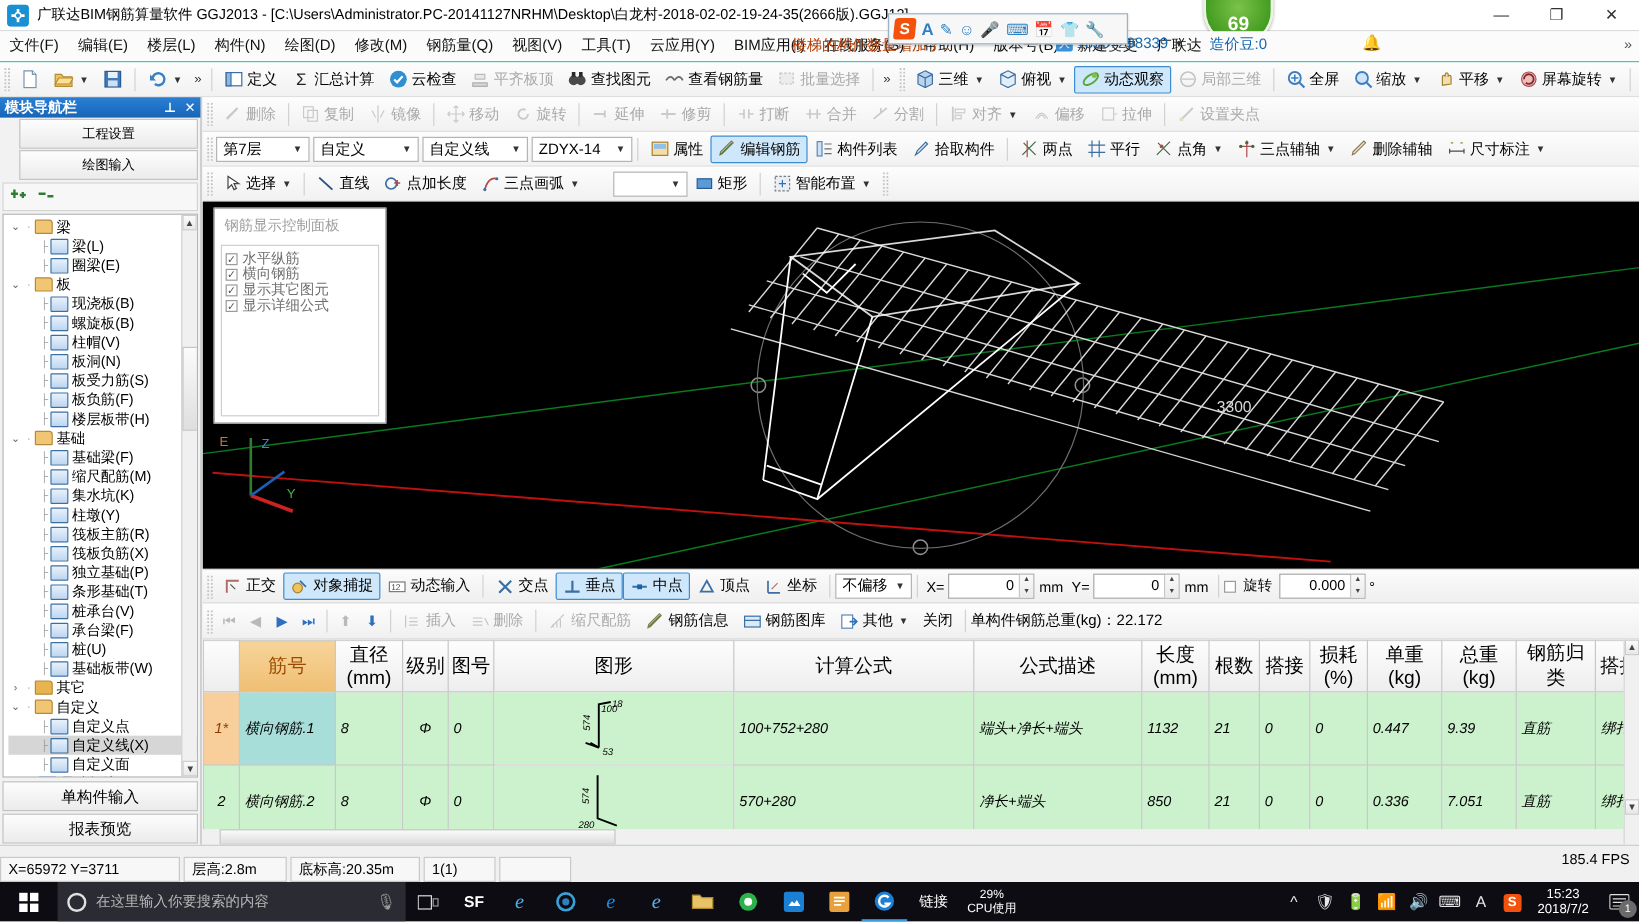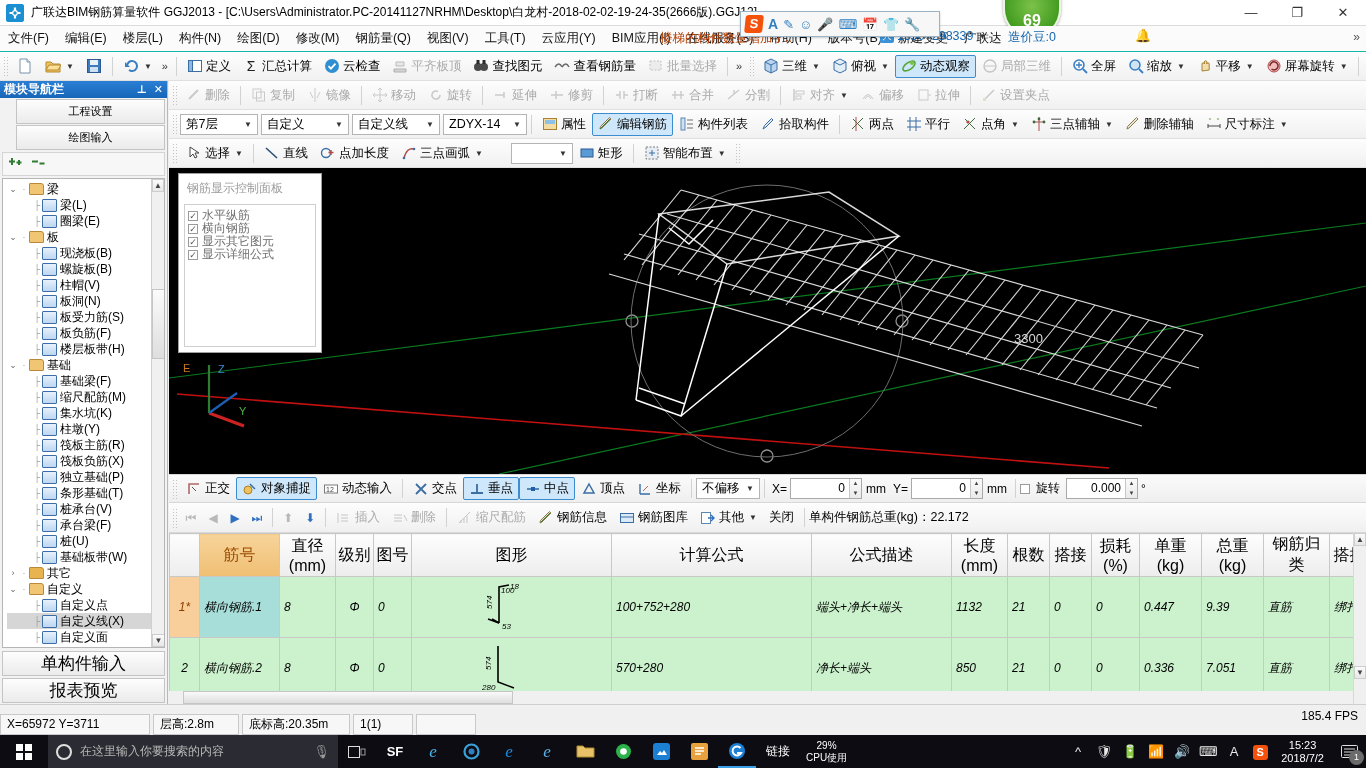--- a/index.html
+++ b/index.html
@@ -129,21 +129,21 @@
   .tnode.sel { background:#d6d6d6; }
   .tw { width:12px; text-align:center; font-size:9px; color:#666; flex:none; }
   .dots { width:10px; flex:none; text-align:center; color:#9a9a9a; font-size:9px;}
   .folder { width:15px; height:12px; flex:none; margin-right:3px;
             background:#f0c674; border:1px solid #b9893a; border-radius:1px 3px 1px 1px;}
   .folder.closed { background:#e8b44f; }
   .leafic { width:15px; height:13px; flex:none; margin-right:3px; border:1px solid #3a6ea5;
             background:linear-gradient(#e8f1fb,#bdd6f0); border-radius:1px; }
   .sb-bot { height:25px; margin:1px 2px; background:linear-gradient(#fdfdfd,#ebebeb);
             border:1px solid #c4c4c4; display:flex; align-items:center; justify-content:center;
-            font-size:17px; }
+            font-size:13px; }
   .scr-v { position:absolute; right:0; top:0; width:13px; height:100%; background:#f0f0f0; border-left:1px solid #d0d0d0;}
   .scr-v .up,.scr-v .dn { height:13px; background:linear-gradient(#fbfbfb,#e7e7e7); border:1px solid #cdcdcd;
      font-size:8px; text-align:center; line-height:11px; color:#444;}
   .scr-v .dn { position:absolute; bottom:0; width:13px; }
   .scr-v .thumb { position:absolute; top:110px; left:0; width:13px; height:70px;
      background:linear-gradient(#fbfbfb,#dedede); border:1px solid #c6c6c6; }
 
   
   .viewport {
     position:absolute; left:169px; top:168px; width:1197px; height:306px;

